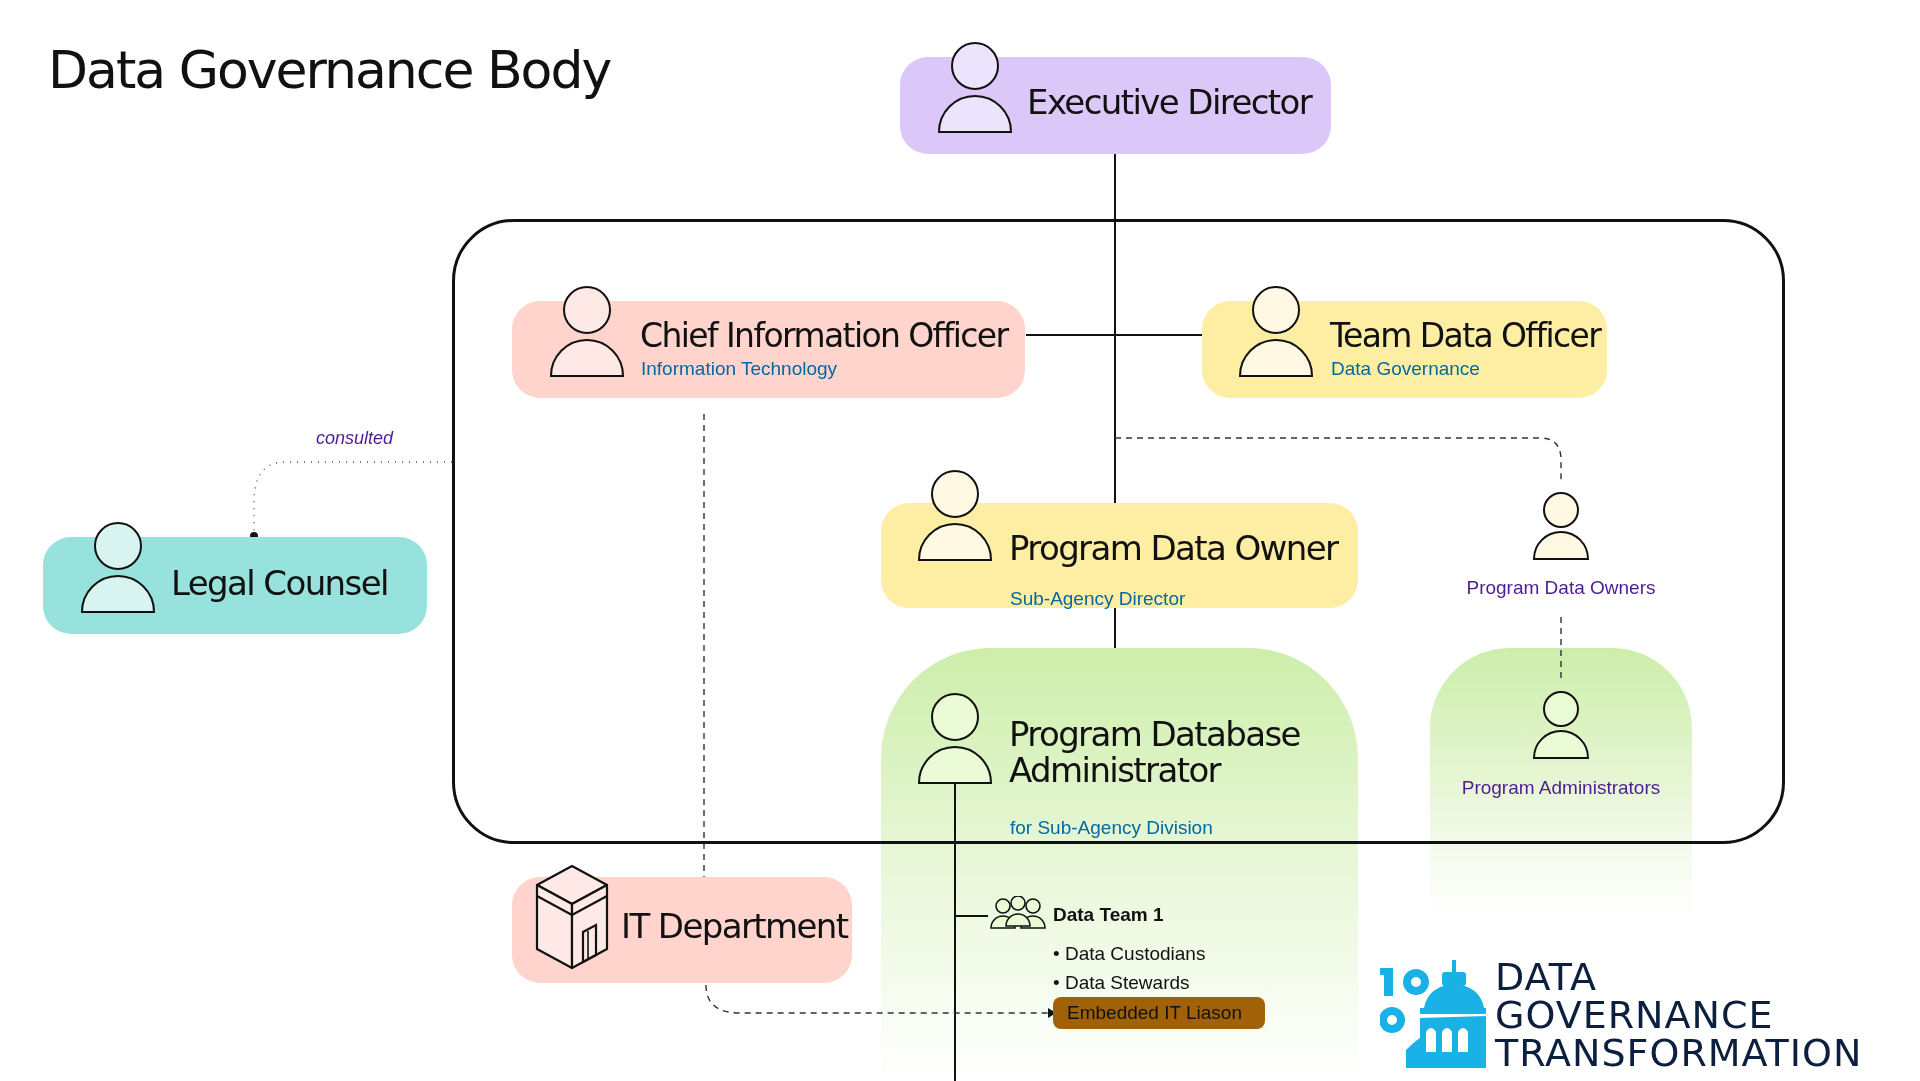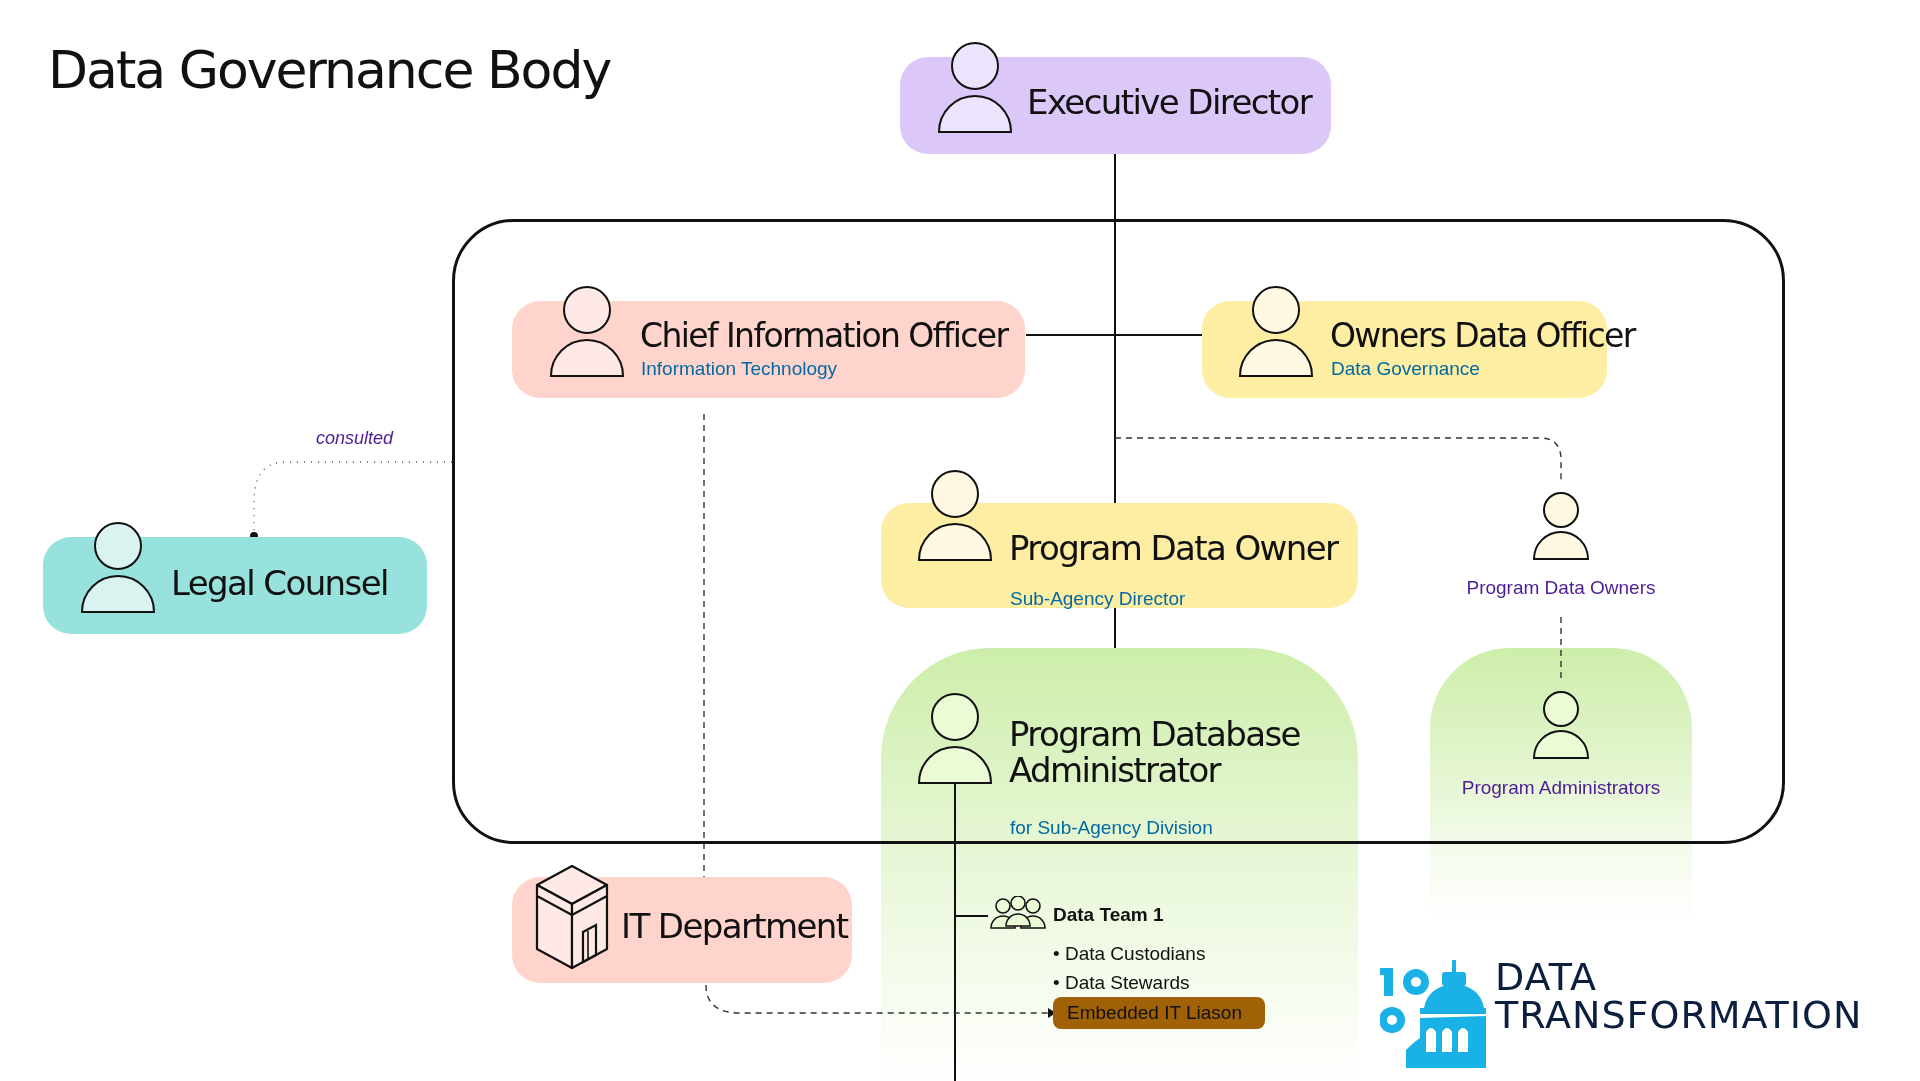--- a/index.html
+++ b/index.html
@@ -71,21 +71,21 @@
   <path d="M4 92 A36 36 0 0 1 76 92 Z" fill="#ffe9e6" stroke="#111" stroke-width="2"></path>
 </svg>
 <div class="role-title" style="left:640px; top:316px; font-size:33px;">Chief Information Officer</div>
 <div class="role-sub" style="left:641px; top:358px;">Information Technology</div>
 
 <div class="box" style="left:1202px; top:301px; width:405px; height:97px; background:#fdeea4;"></div>
 <svg class="person" style="left:1236px; top:284px;" width="80" height="96" viewBox="0 0 80 96">
   <circle cx="40" cy="26" r="23" fill="#fff8e3" stroke="#111" stroke-width="2"></circle>
   <path d="M4 92 A36 36 0 0 1 76 92 Z" fill="#fff8e3" stroke="#111" stroke-width="2"></path>
 </svg>
-<div class="role-title" style="left:1330px; top:316px; font-size:33px;">Owners Data Officer</div>
+<div class="role-title" style="left:1330px; top:316px; font-size:33px;">Team Data Officer</div>
 <div class="role-sub" style="left:1331px; top:358px;">Data Governance</div>
 
 <div class="small-label" style="left:316px; top:428px; font-style:italic; font-size:18px;">consulted</div>
 <div class="box" style="left:43px; top:537px; width:384px; height:97px; background:#97e2dd;"></div>
 <svg class="person" style="left:78px; top:520px;" width="80" height="96" viewBox="0 0 80 96">
   <circle cx="40" cy="26" r="23" fill="#d9f3f1" stroke="#111" stroke-width="2"></circle>
   <path d="M4 92 A36 36 0 0 1 76 92 Z" fill="#d9f3f1" stroke="#111" stroke-width="2"></path>
 </svg>
 <div class="role-title" style="left:171px; top:563px; font-size:34px;">Legal Counsel</div>
 
@@ -158,14 +158,15 @@
   <g fill="#ffffff">
     <circle cx="36" cy="24" r="5"></circle>
     <circle cx="12" cy="62" r="5"></circle>
     <path d="M46 94 L46 74 Q51 66 56 74 L56 94 Z"></path>
     <path d="M62 94 L62 74 Q67 66 72 74 L72 94 Z"></path>
     <path d="M78 94 L78 74 Q83 66 88 74 L88 94 Z"></path>
   </g>
 </svg>
 <div class="logo-text">
   <div>DATA</div>
+  <div>GOVERNANCE</div>
   <div>TRANSFORMATION</div>
 </div>
 
 </body></html>

